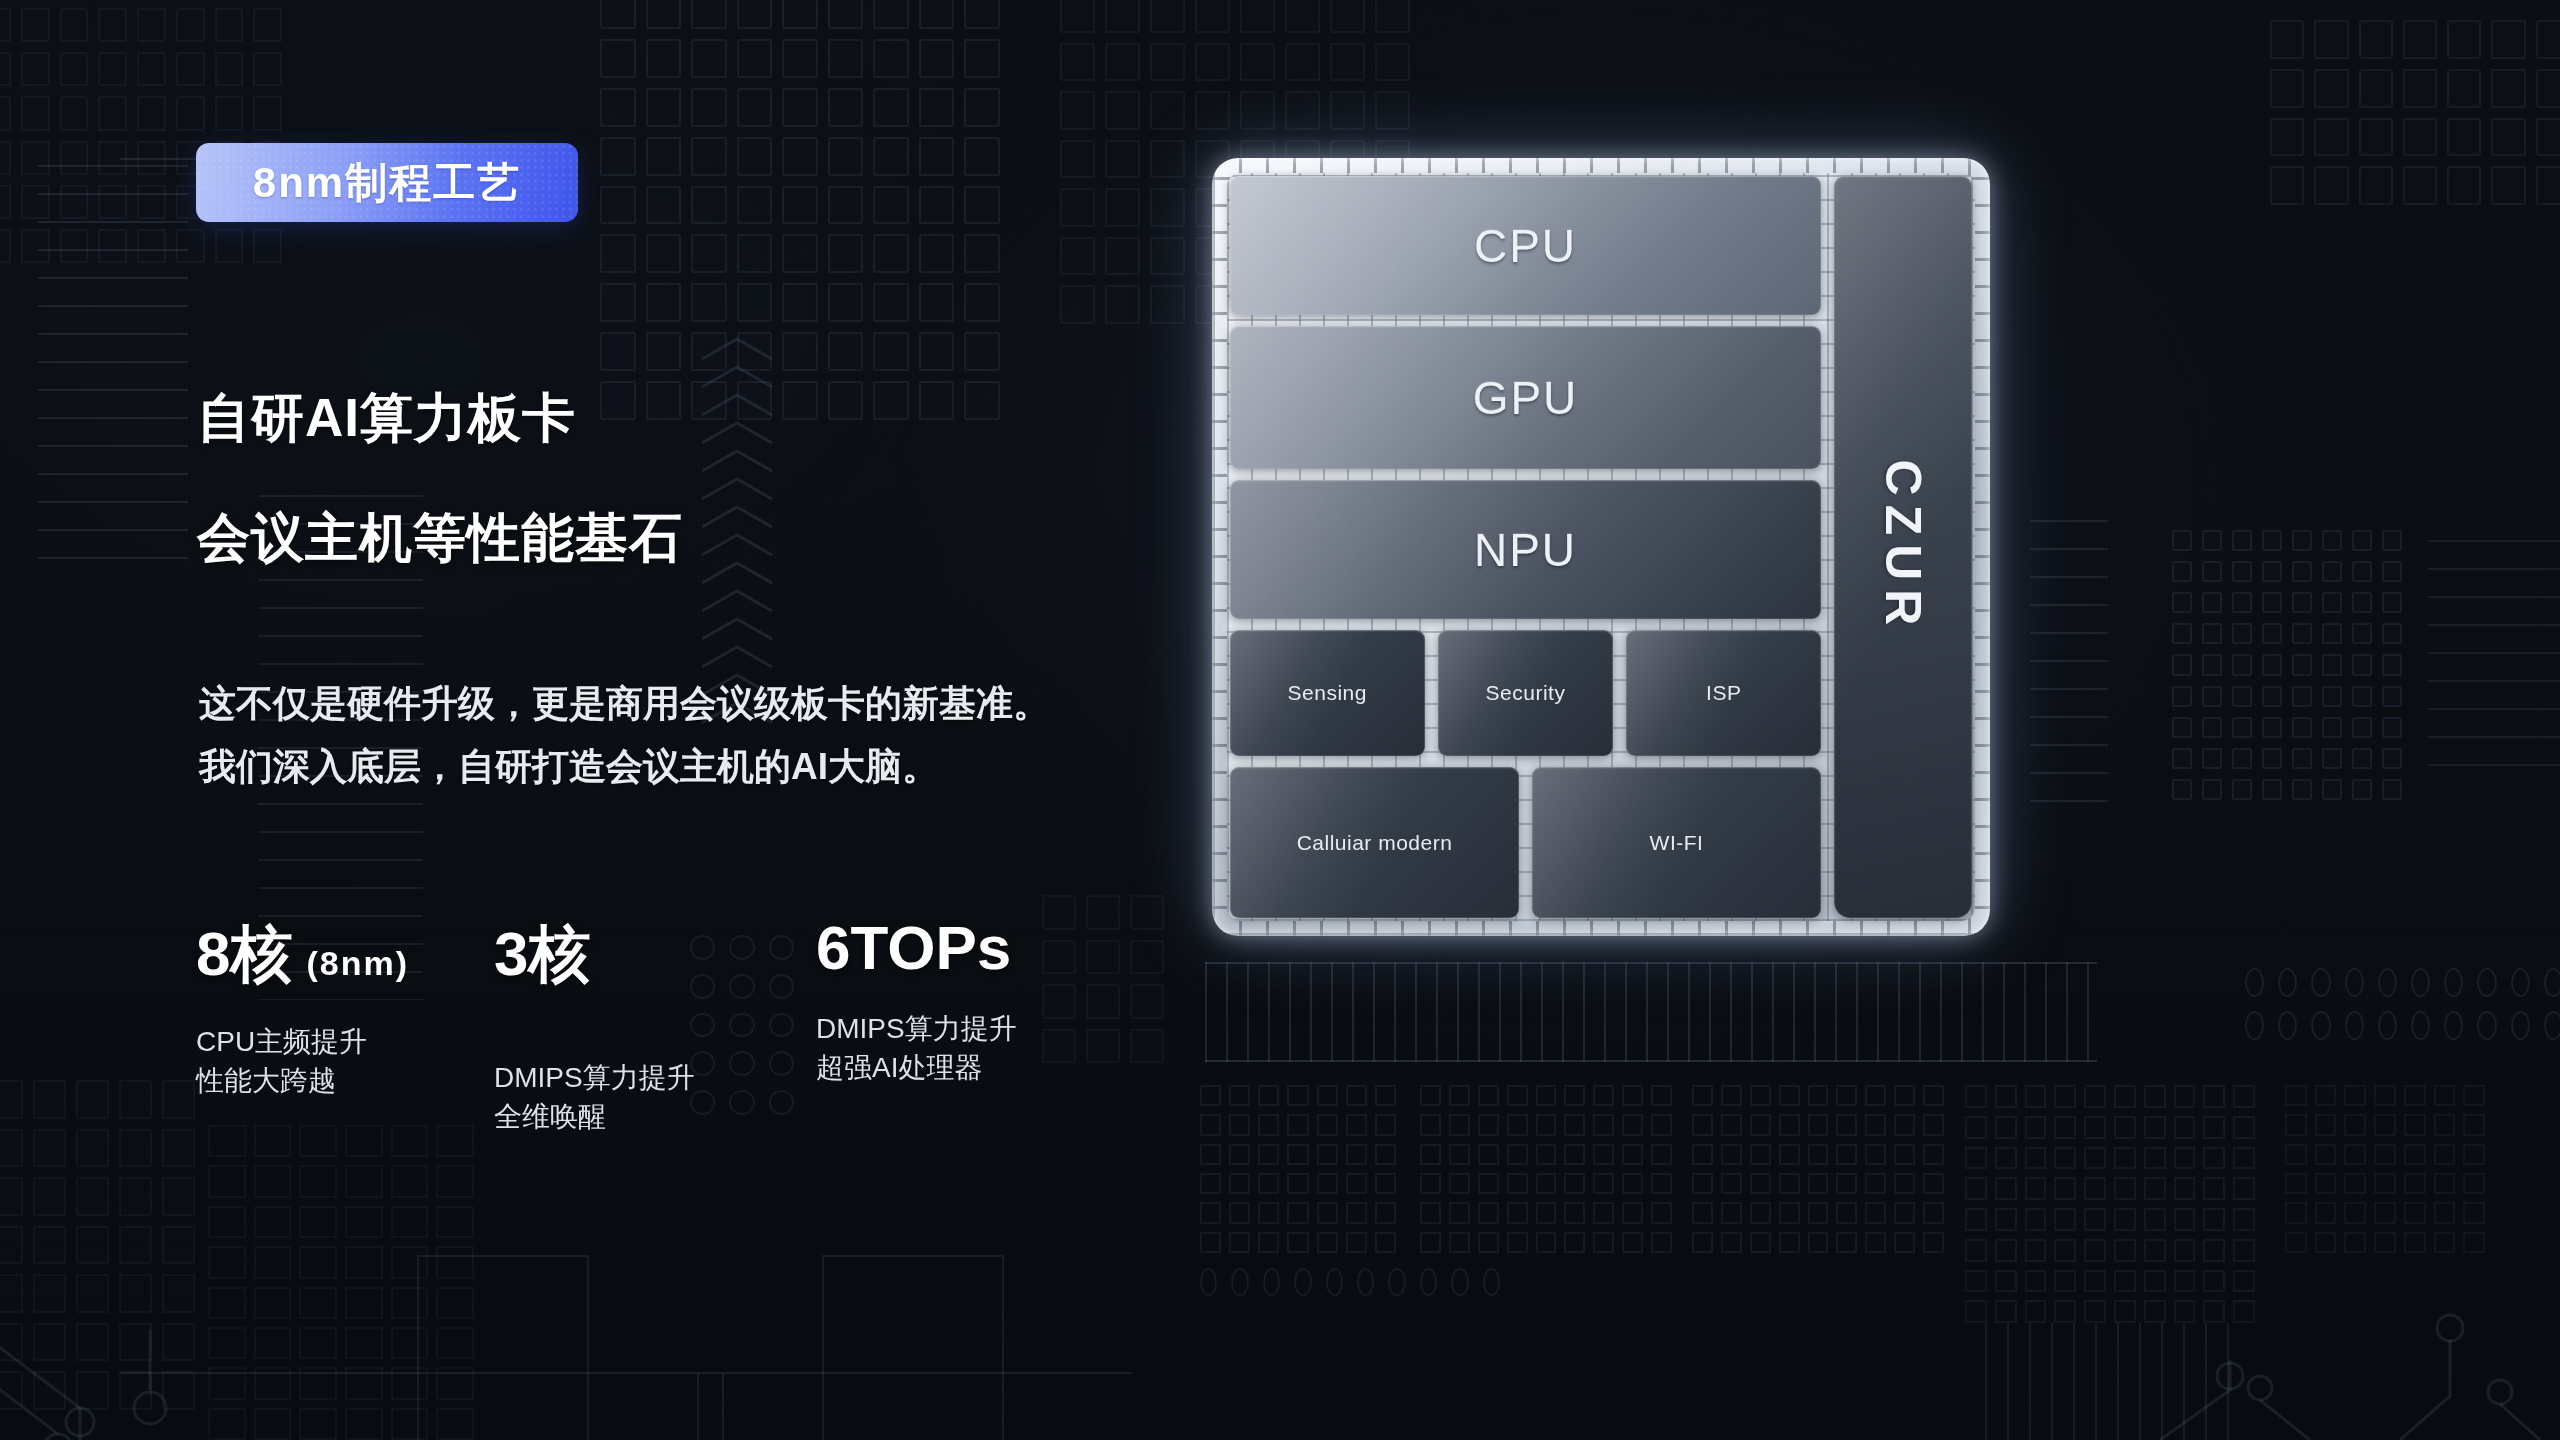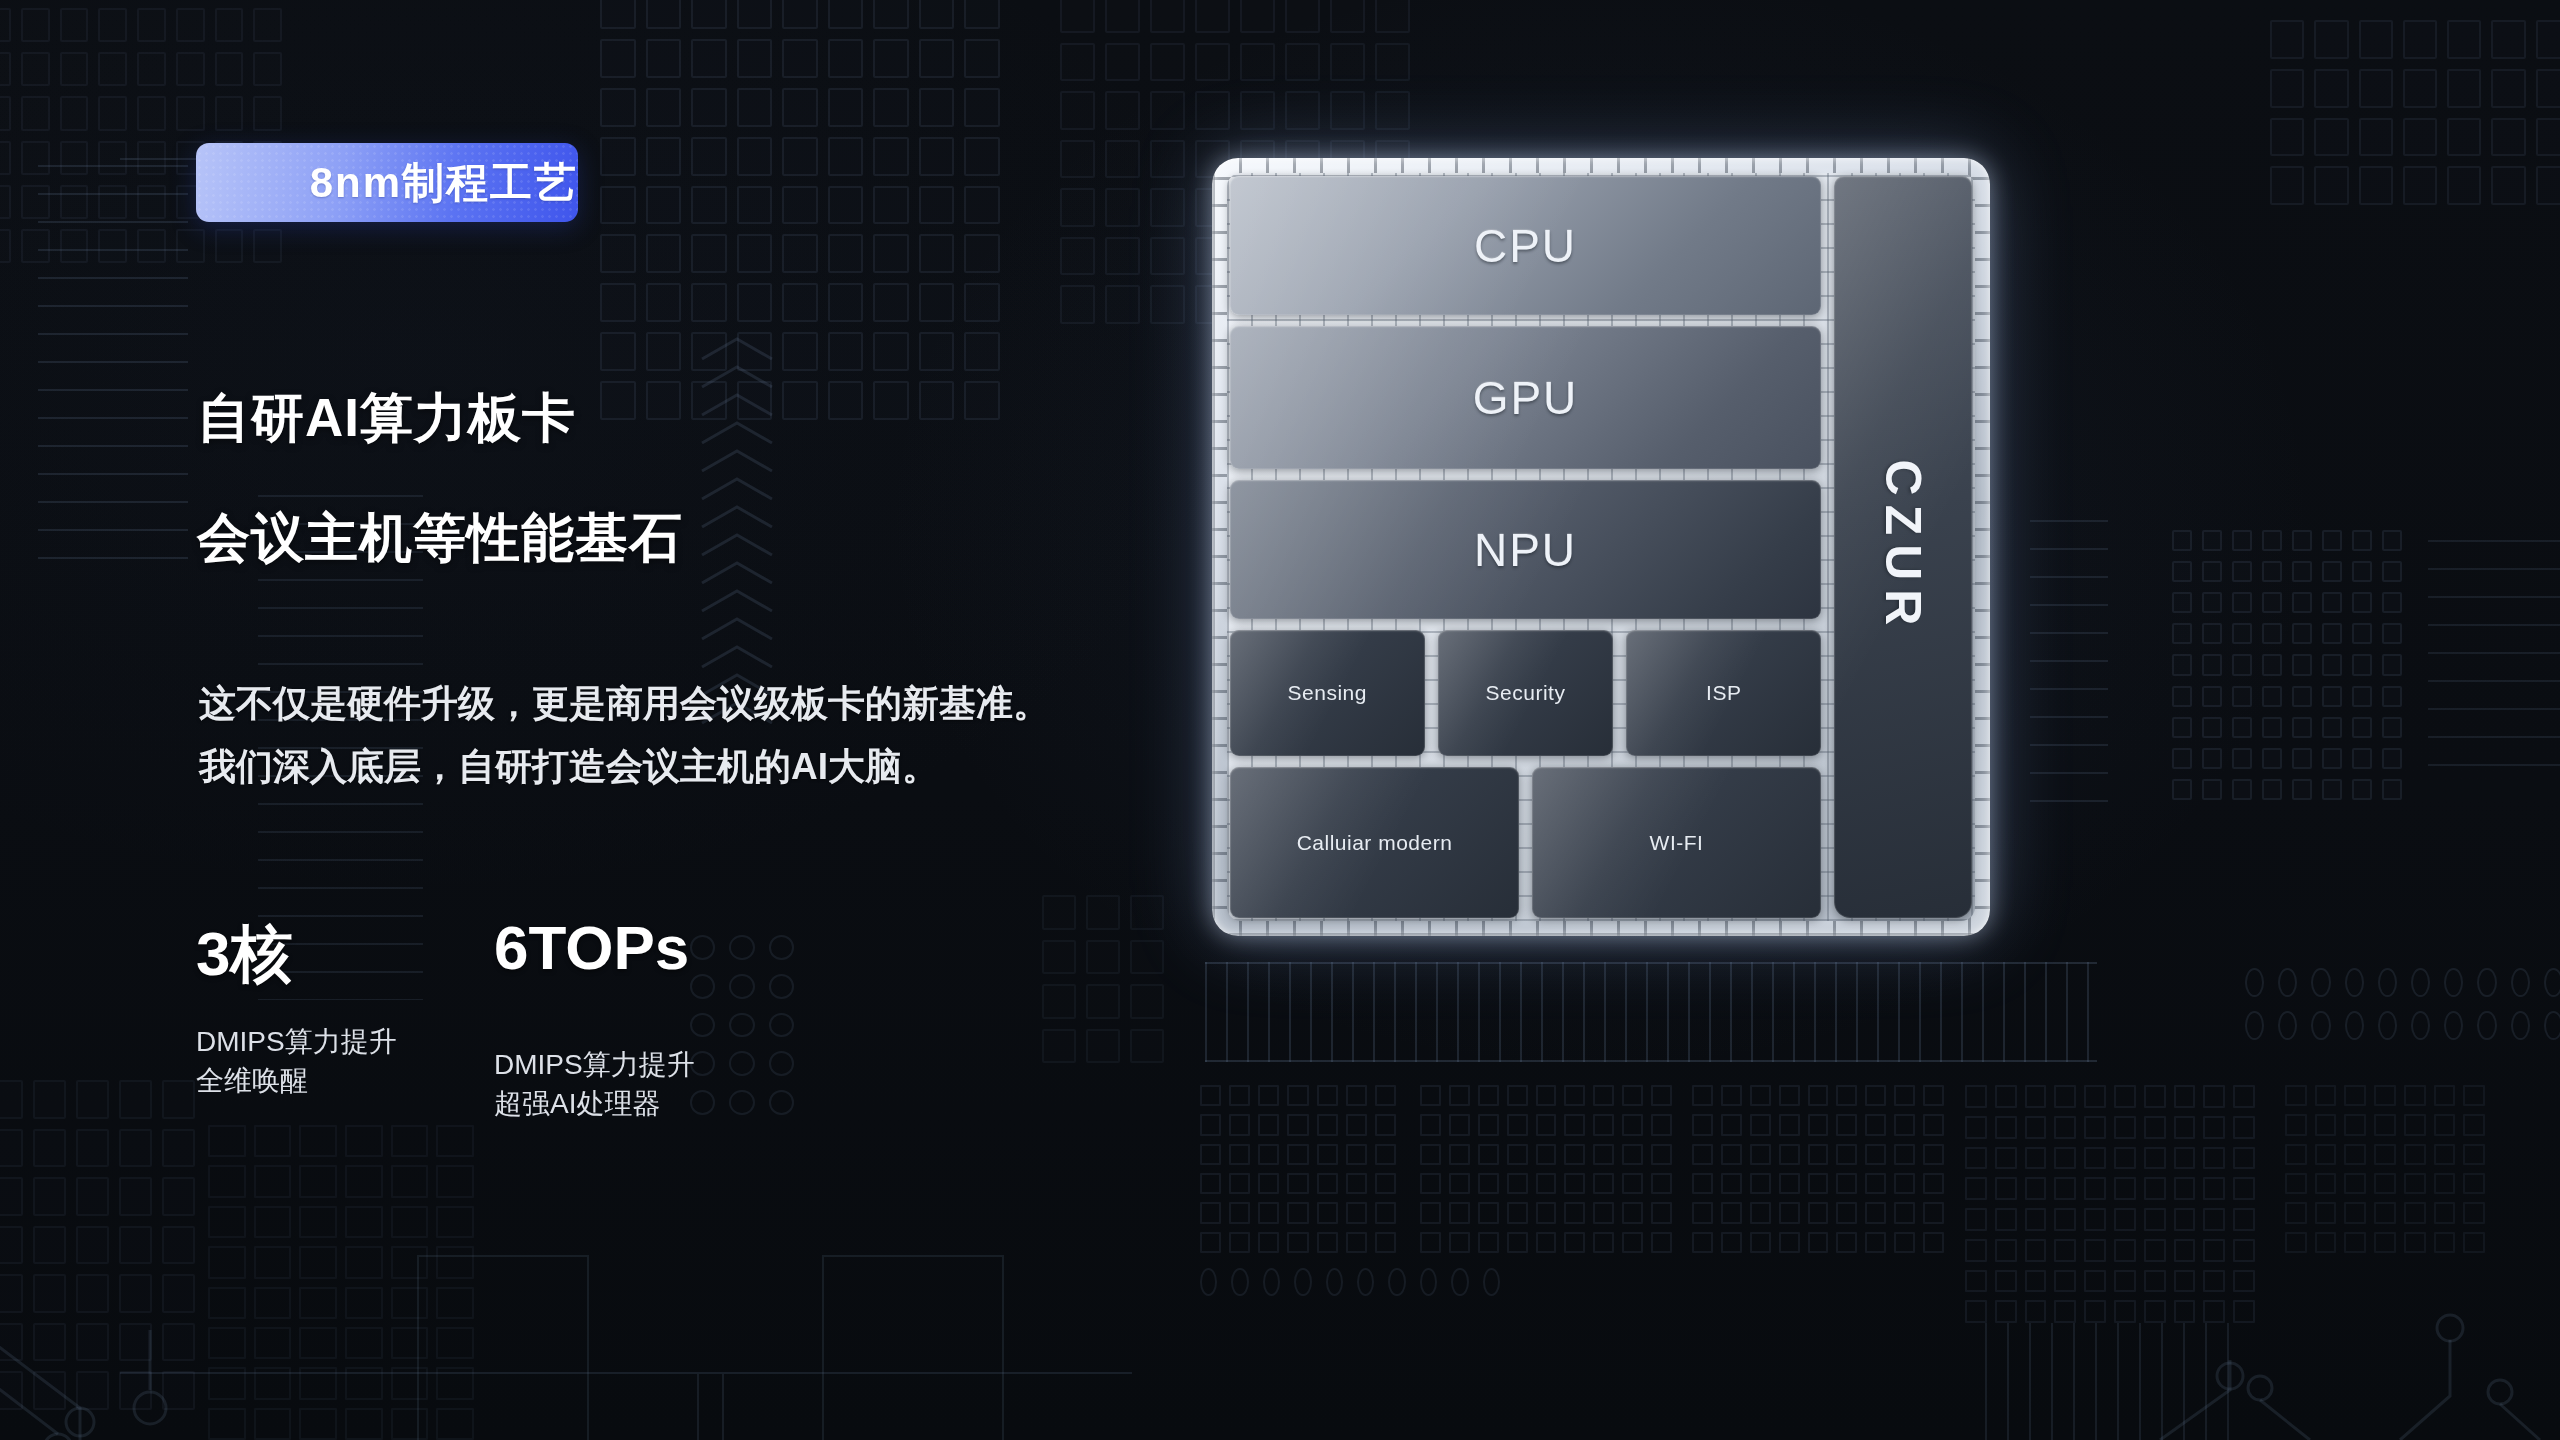--- a/index.html
+++ b/index.html
@@ -29,21 +29,21 @@
   .hline{background:rgba(104,126,156,.22);}
   .vline{background:rgba(104,126,156,.16);}
   .bigrect{border:2px solid rgba(100,122,152,.16);}
   .chip-glow{
     left:1080px;top:40px;width:1050px;height:1030px;border-radius:50%;
     background:radial-gradient(closest-side, rgba(140,175,240,.14), rgba(120,150,210,.05) 60%, transparent 75%);
   }
   
   .badge{
     position:absolute;left:196px;top:143px;width:382px;height:79px;border-radius:13px;
-    display:flex;align-items:center;justify-content:flex-end;
+    display:flex;align-items:center;justify-content:center;
     background:linear-gradient(100deg,#b7c4f8 0%,#8da0f6 38%,#5b73f2 68%,#3f55ec 100%);
     box-shadow:0 6px 24px rgba(40,60,160,.35);
     overflow:hidden;
   }
   .badge::after{content:"";position:absolute;inset:0;
     background-image:radial-gradient(rgba(255,255,255,.20) 1px, transparent 1.6px);
     background-size:7px 7px;opacity:.5;}
   .badge-label{position:relative;color:#fff;font-size:42px;font-weight:700;letter-spacing:2px;text-shadow:0 1px 2px rgba(30,45,120,.35);}
   
   .headline{position:absolute;left:197px;top:358px;color:#fff;font-size:53px;font-weight:700;line-height:120px;letter-spacing:1px;text-shadow:0 2px 6px rgba(0,0,0,.5);}
@@ -892,20 +892,30 @@
   </div>
 
   <div class="desc">
     <div>这不仅是硬件升级，更是商用会议级板卡的新基准。</div>
     <div>我们深入底层，自研打造会议主机的AI大脑。</div>
   </div>
 
   <div class="stats">
     <div class="stat">
       <div class="stat-top">
+        <span class="stat-value">8核</span>
+        <span class="stat-suffix">(8nm)</span>
+      </div>
+      <div class="stat-desc">
+        <div>CPU主频提升</div>
+        <div>性能大跨越</div>
+      </div>
+    </div>
+    <div class="stat">
+      <div class="stat-top">
         <span class="stat-value">3核</span>
       </div>
       <div class="stat-desc">
         <div>DMIPS算力提升</div>
         <div>全维唤醒</div>
       </div>
     </div>
     <div class="stat">
       <div class="stat-top">
         <span class="stat-value">6TOPs</span>

